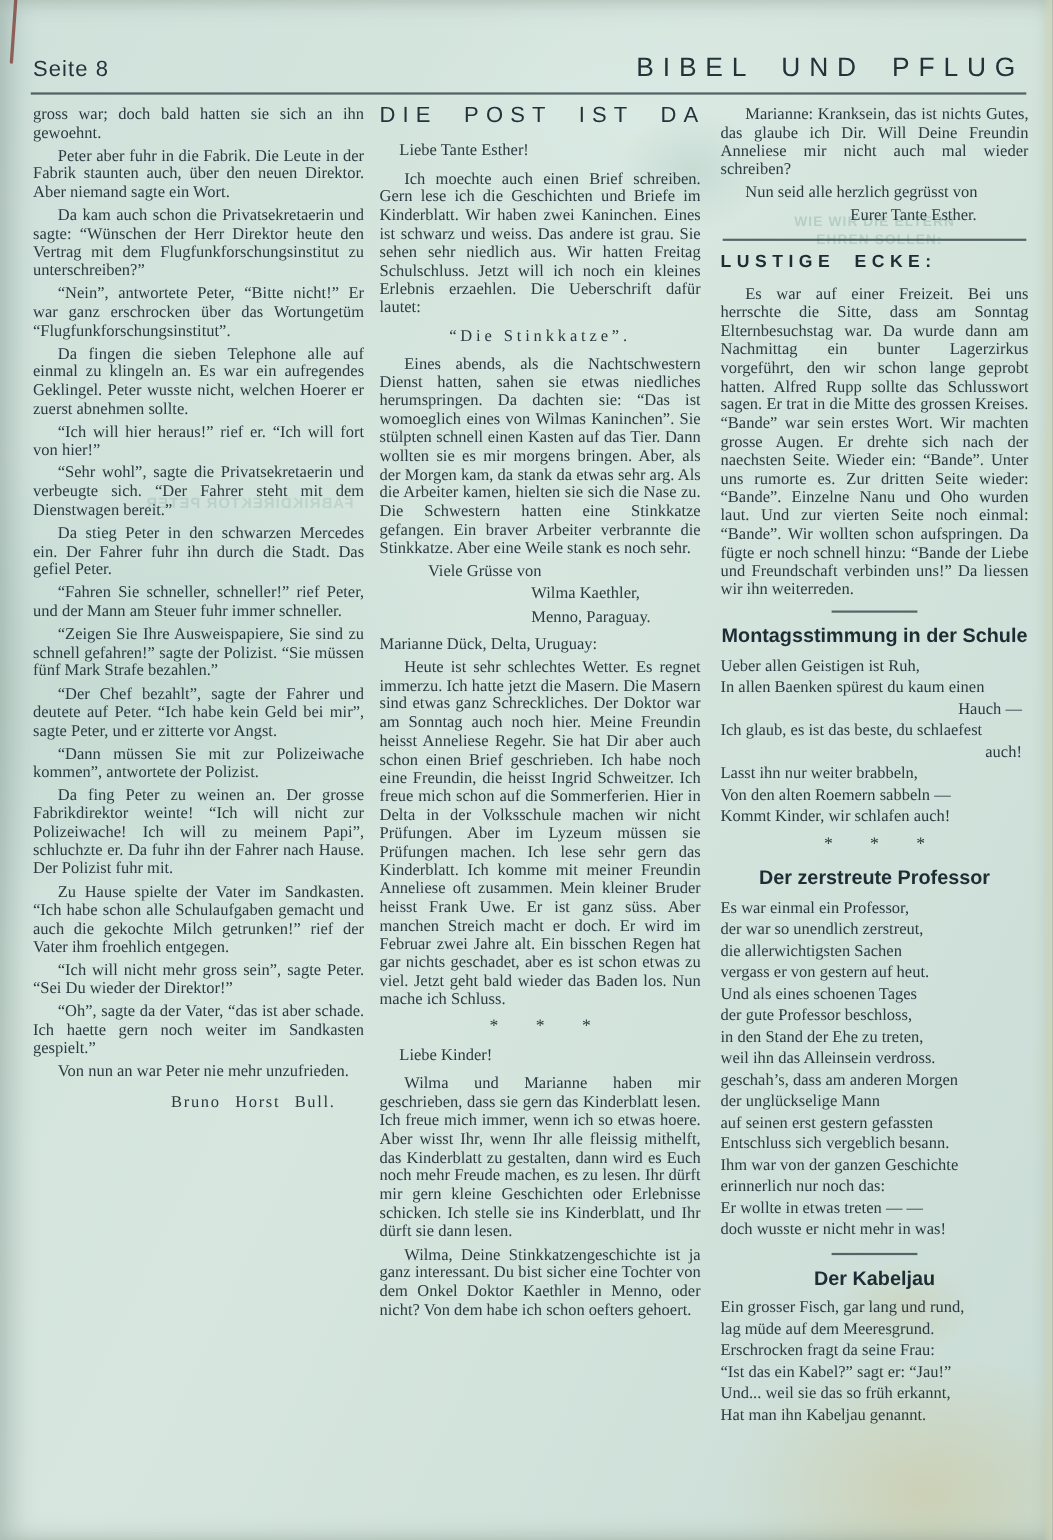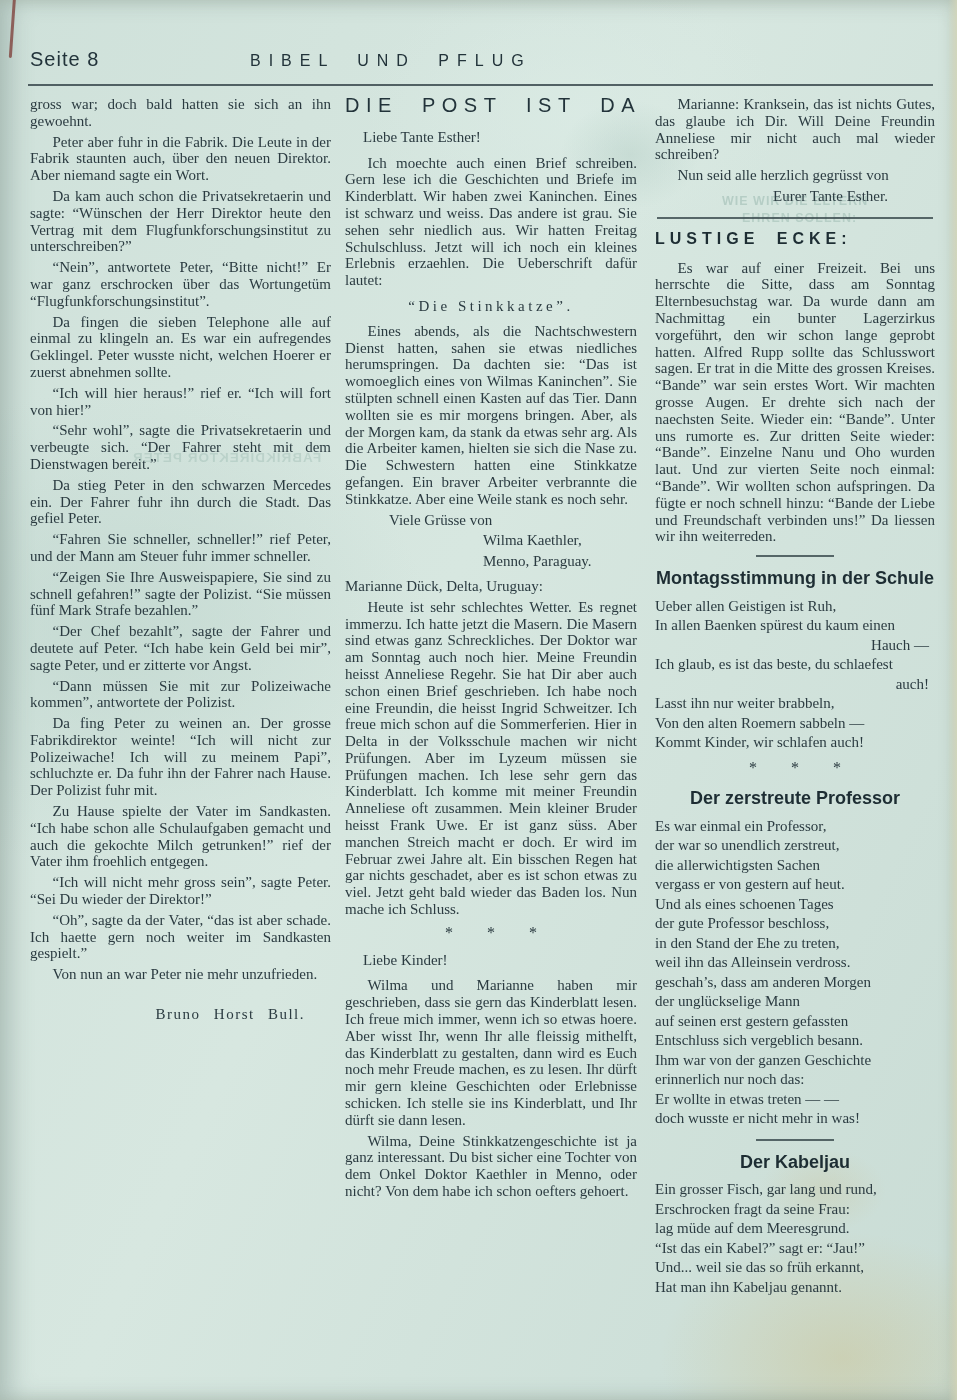--- a/index.html
+++ b/index.html
@@ -17,38 +17,38 @@
   }
   .edge-strip{position:absolute;right:0;top:0;width:9px;height:100%;
     background:linear-gradient(to left,#d9d8b9,rgba(217,216,185,0));opacity:.7;}
   .corner-mark{position:absolute;left:11px;top:-6px;width:3px;height:64px;background:#7c3a34;
     transform:rotate(4deg);opacity:.75;border-radius:2px;}
 
   
   .header{position:absolute;top:48px;left:30px;right:26px;display:flex;align-items:baseline;
     font-family:"Liberation Sans","DejaVu Sans",sans-serif;color:#22333a;}
   .h-left{width:220px;font-size:20px;letter-spacing:1px;}
-  .h-center{flex:1;text-align:left;font-size:16px;letter-spacing:8px;word-spacing:10px;white-space:nowrap;}
+  .h-center{flex:1;text-align:right;font-size:24px;letter-spacing:8px;word-spacing:10px;white-space:nowrap;}
   .h-right{width:290px;text-align:right;font-size:17px;letter-spacing:.3px;white-space:nowrap;}
   .header-rule{position:absolute;top:84px;left:28px;right:24px;border-top:2.5px solid #39494d;opacity:.85;}
 
   
   .cols{position:absolute;top:96px;left:30px;right:22px;bottom:0;display:flex;overflow:hidden;}
   .col{overflow:hidden;font-size:15px;line-height:16.8px;}
   .col1{width:301px;}
   .col2{width:292px;margin-left:14px;margin-right:18px;}
   .col3{flex:1;}
 
   
   .blk{margin:0 0 4px 0;}
   .p{text-align:justify;text-indent:1.5em;}
   .pf{text-indent:0;}
   .mt{margin-top:8px;}
   .mt8{margin-top:9px;}
-  .sig{text-align:right;padding-right:26px;letter-spacing:1.5px;word-spacing:8px;margin-top:23px;}
+  .sig{text-align:right;padding-right:26px;letter-spacing:1.5px;word-spacing:8px;margin-top:11px;}
   .salut{text-indent:1.2em;margin:10px 0 9px;}
   .posttitle{font-family:"Liberation Sans","DejaVu Sans",sans-serif;font-size:20px;
     letter-spacing:6.5px;word-spacing:12px;margin:1px 0 15px;white-space:nowrap;color:#22333a;}
   .cshead{text-align:center;letter-spacing:3.5px;margin:9px 0 8px;}
   .ind3{padding-left:44px;margin-top:0;}
   .ind9{padding-left:138px;}
   .ind8{padding-left:118px;}
   .stars{text-align:center;word-spacing:30px;font-size:16px;margin:7px 0 6px;}
   .lustige{font-family:"Liberation Sans","DejaVu Sans",sans-serif;font-weight:bold;
     text-align:left;font-size:16px;letter-spacing:5px;word-spacing:8px;margin:12px 0 12px;color:#1d2d33;}
@@ -157,20 +157,20 @@
         <div class="blk poem">der unglückselige Mann</div>
         <div class="blk poem">auf seinen erst gestern gefassten</div>
         <div class="blk poem">Entschluss sich vergeblich besann.</div>
         <div class="blk poem">Ihm war von der ganzen Geschichte</div>
         <div class="blk poem">erinnerlich nur noch das:</div>
         <div class="blk poem">Er wollte in etwas treten — —</div>
         <div class="blk poem">doch wusste er nicht mehr in was!</div>
         <div class="blk srule"></div>
         <div class="blk subhead">Der Kabeljau</div>
         <div class="blk poem">Ein grosser Fisch, gar lang und rund,</div>
+        <div class="blk poem">lag müde auf dem Meeresgrund.</div>
         <div class="blk poem">Erschrocken fragt da seine Frau:</div>
-        <div class="blk poem">lag müde auf dem Meeresgrund.</div>
         <div class="blk poem">“Ist das ein Kabel?” sagt er: “Jau!”</div>
         <div class="blk poem">Und... weil sie das so früh erkannt,</div>
         <div class="blk poem">Hat man ihn Kabeljau genannt.</div>
       </div>
   </div>
 </div>
 
 </body></html>

